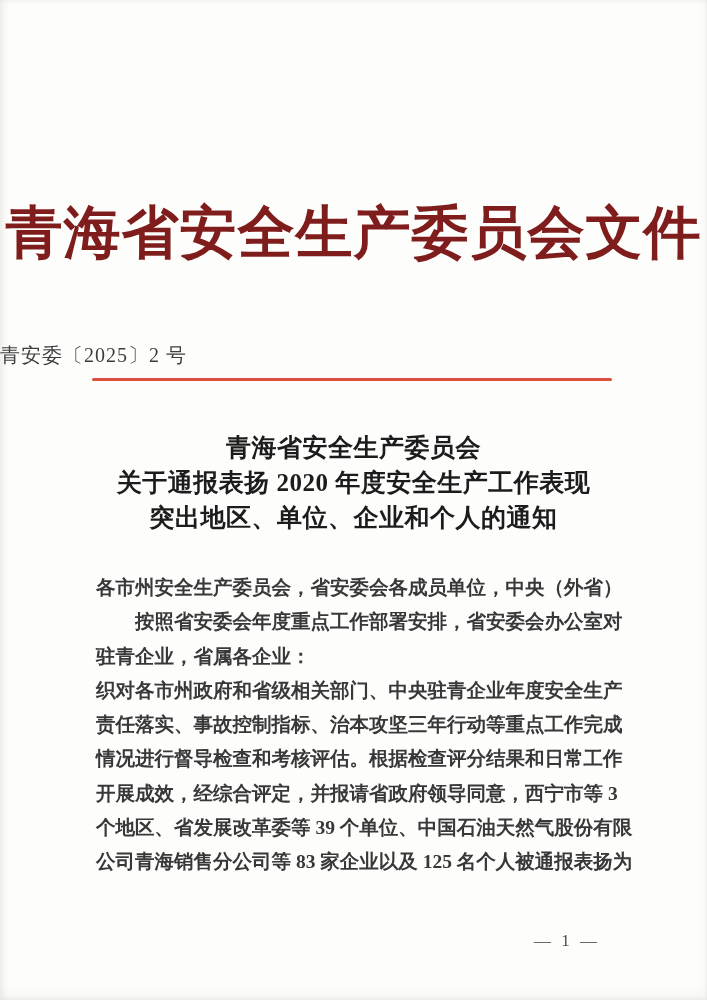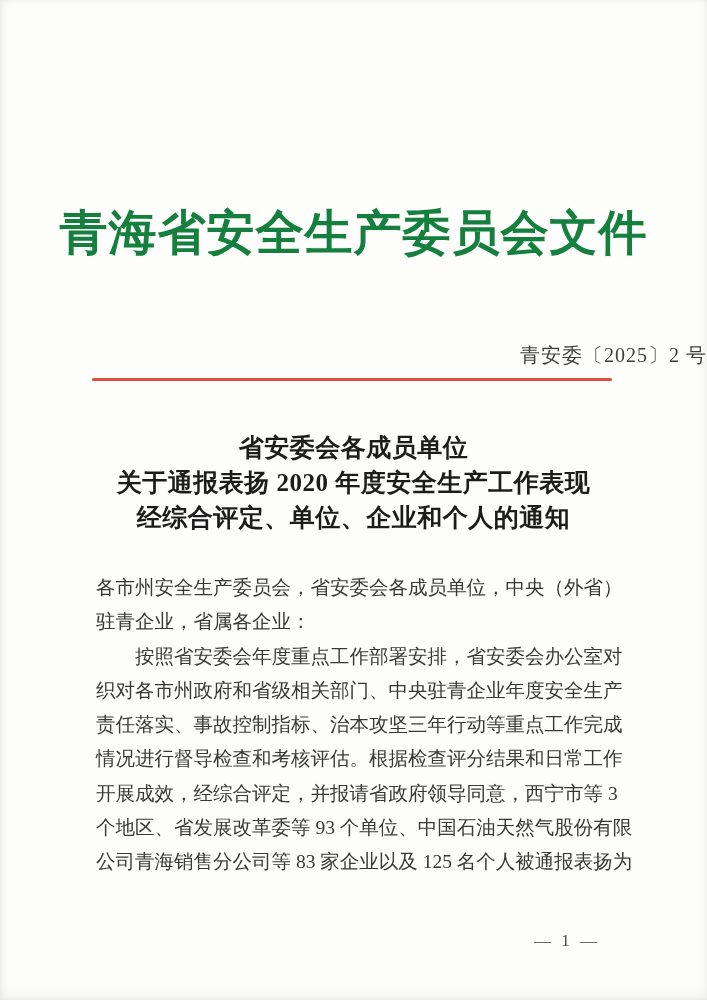--- a/index.html
+++ b/index.html
@@ -23,33 +23,33 @@
       inset 0 -5px 12px rgba(0,0,0,0.045),
       inset -1px 0 3px rgba(0,0,0,0.03);
     overflow: hidden;
   }
   .org-title {
     position: absolute;
     top: 203px;
     left: 0;
     width: 707px;
     text-align: center;
-    font-size: 48px;
+    font-size: 57px;
     line-height: 60px;
     font-weight: bold;
     letter-spacing: 1px;
-    color: #15803d;
+    color: #7f1d1d;
     white-space: nowrap;
   }
   .doc-number {
     position: absolute;
     top: 342px;
     left: 0;
     width: 707px;
-    text-align: right;
+    text-align: left;
     font-size: 20px;
     line-height: 26px;
     color: #3d3d3d;
     letter-spacing: 1px;
   }
   .red-rule {
     position: absolute;
     top: 378px;
     left: 92px;
     width: 520px;
@@ -70,20 +70,21 @@
     letter-spacing: 0.5px;
   }
   .body-text {
     position: absolute;
     top: 571px;
     left: 96px;
     width: 516px;
     font-size: 19.5px;
     line-height: 34.3px;
     color: #383838;
+    font-weight: bold;
   }
   .line {
     text-align: justify;
     text-align-last: justify;
     white-space: nowrap;
   }
   .line.short {
     text-align: left;
     text-align-last: left;
   }
@@ -107,32 +108,32 @@
 
 <div class="paper">
 
   <div class="org-title">青海省安全生产委员会文件</div>
 
   <div class="doc-number">青安委〔2025〕2 号</div>
 
   <div class="red-rule"></div>
 
   <div class="doc-title">
-    <div>省安委会各成员单位</div>
+    <div>青海省安全生产委员会</div>
     <div>关于通报表扬 2020 年度安全生产工作表现</div>
-    <div>经综合评定、单位、企业和个人的通知</div>
+    <div>突出地区、单位、企业和个人的通知</div>
   </div>
 
   <div class="body-text">
     <div class="line">各市州安全生产委员会，省安委会各成员单位，中央（外省）</div>
+    <div class="line indent">按照省安委会年度重点工作部署安排，省安委会办公室对</div>
     <div class="line short">驻青企业，省属各企业：</div>
-    <div class="line indent">按照省安委会年度重点工作部署安排，省安委会办公室对</div>
     <div class="line">织对各市州政府和省级相关部门、中央驻青企业年度安全生产</div>
     <div class="line">责任落实、事故控制指标、治本攻坚三年行动等重点工作完成</div>
     <div class="line">情况进行督导检查和考核评估。根据检查评分结果和日常工作</div>
     <div class="line">开展成效，经综合评定，并报请省政府领导同意，西宁市等 3</div>
-    <div class="line">个地区、省发展改革委等 93 个单位、中国石油天然气股份有限</div>
+    <div class="line">个地区、省发展改革委等 39 个单位、中国石油天然气股份有限</div>
     <div class="line">公司青海销售分公司等 83 家企业以及 125 名个人被通报表扬为</div>
   </div>
 
   <div class="page-num">— 1 —</div>
 
 </div>
 
 </body></html>

